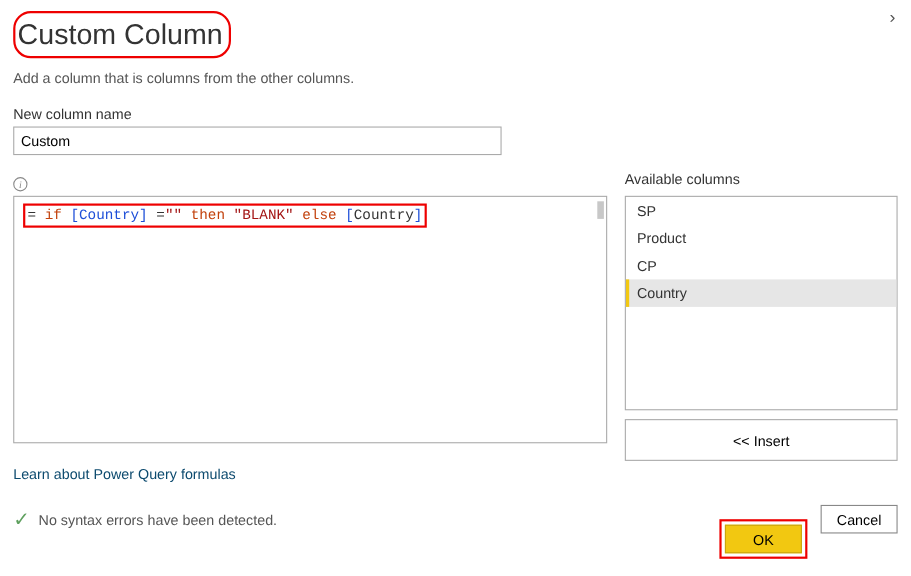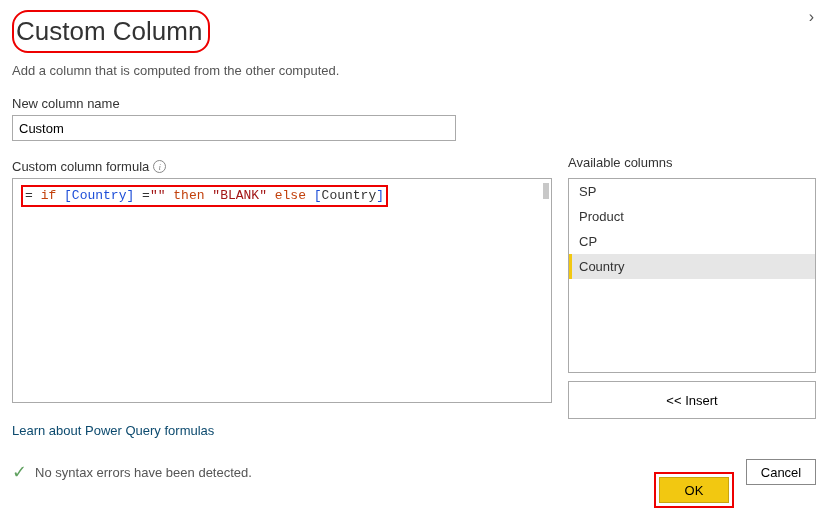--- a/index.html
+++ b/index.html
@@ -177,28 +177,27 @@
 </style>
 </head>
 <body>
 
 
 
 <span class="chevron">›</span>
 
 <h1 class="title hl-red">Custom Column</h1>
 
-<div class="subtitle">Add a column that is computed from the other computed.</div>
+<div class="subtitle">Add a column that is columns from the other columns.</div>
 
 <div class="field-label">New column name</div>
 <input class="text-input" value="Custom" style="">
 
 <div style="display:flex; gap:16px; align-items:flex-end;">
   <div class="formula-label-row" style="justify-content:flex-start;">
-    <span>Custom column formula</span>
     <span class="info-icon">i</span>
   </div>
   <div class="field-label available-label" style="flex:1; margin-top:14px;">Available columns</div>
 </div>
 
 <div class="cols">
   <div class="left-col">
     <div class="formula-box">
       <div class="formula-scroll"></div>
       <span class="formula-highlight">

